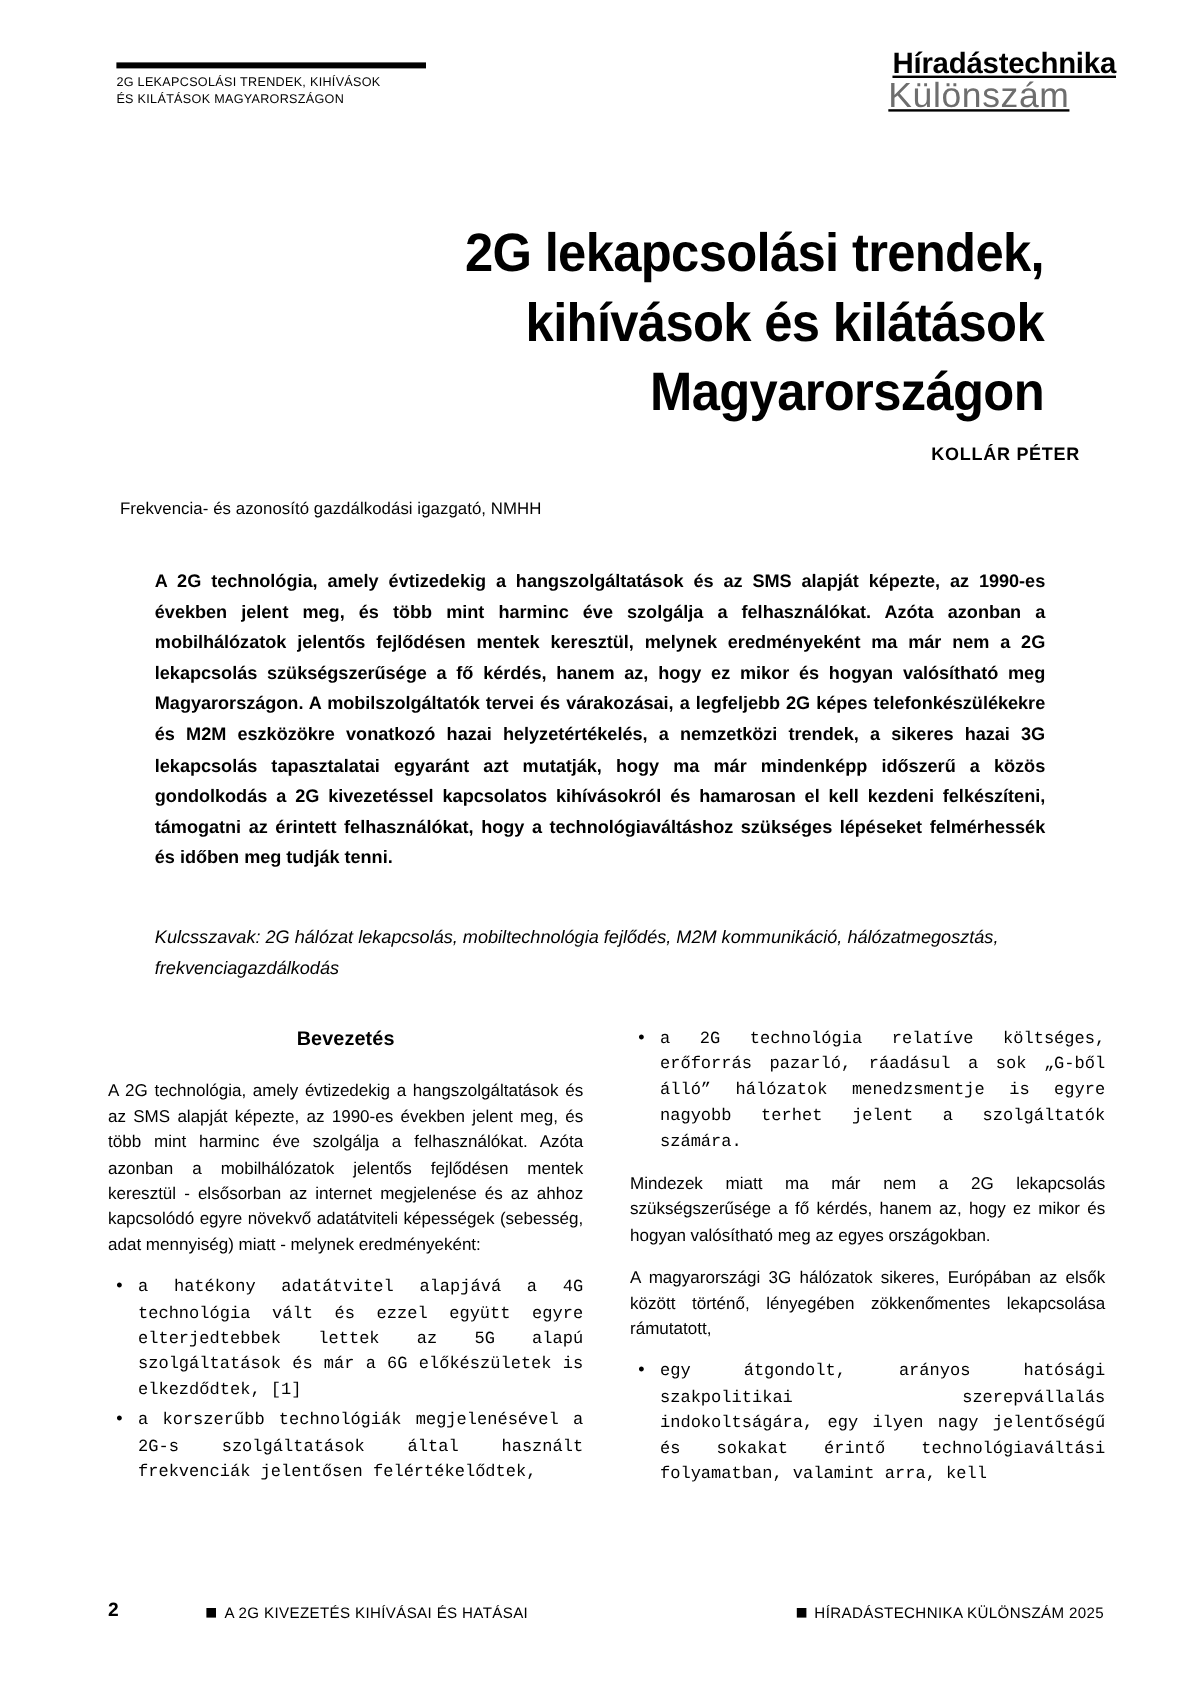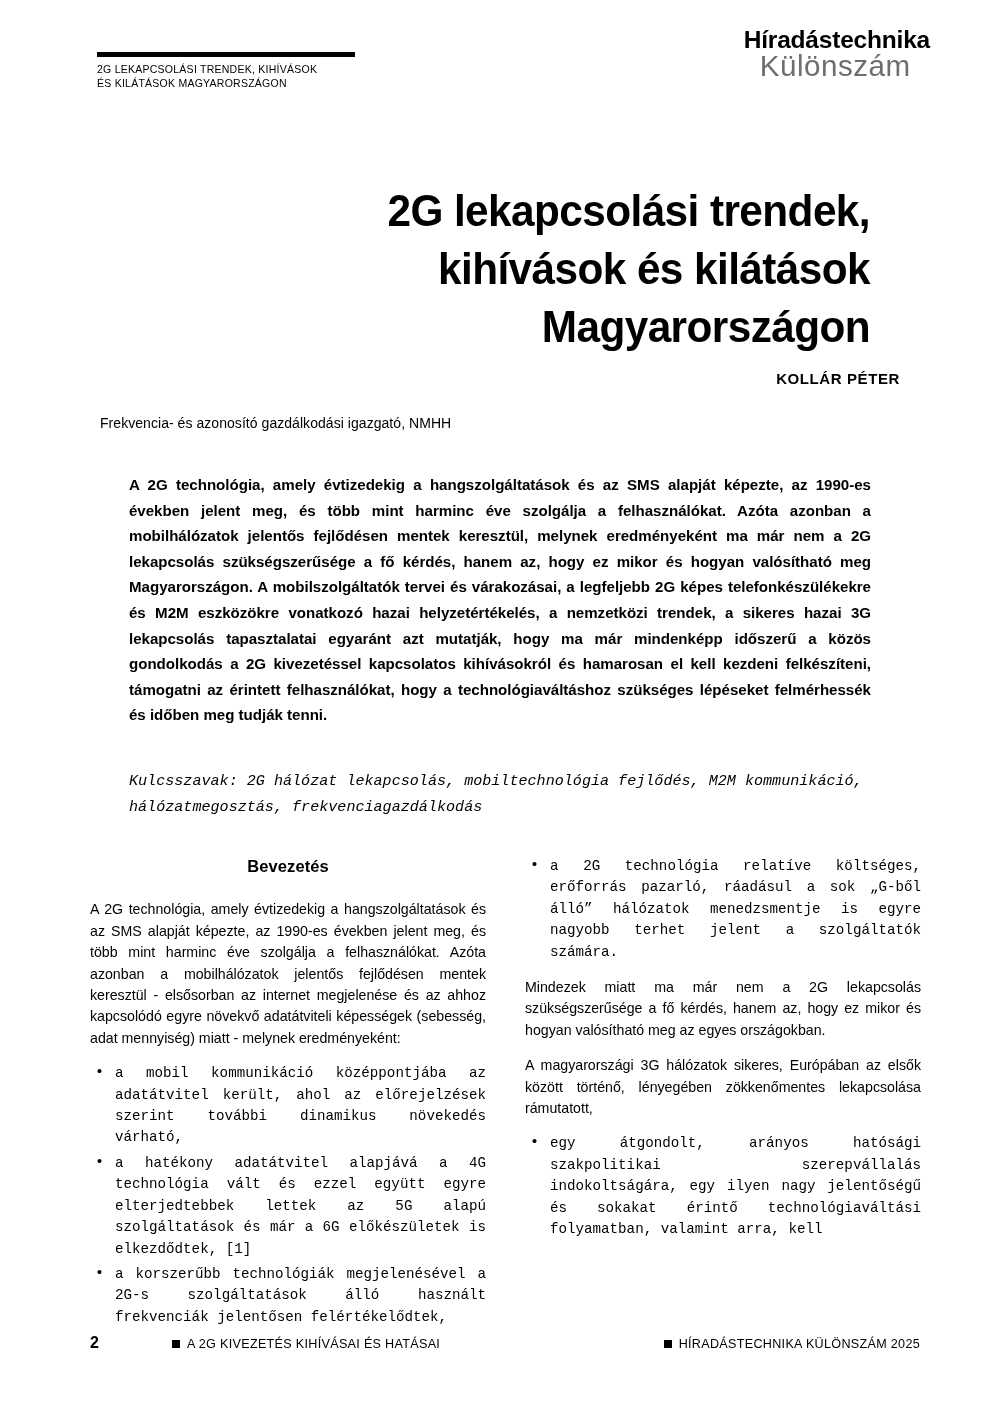--- a/index.html
+++ b/index.html
@@ -43,22 +43,23 @@
     letter-spacing: 0.25px;
     font-weight: 400;
     text-transform: uppercase;
     white-space: pre-line;
   }
 
   
   .masthead {
     position: absolute;
     right: 70px;
-    top: 26px;
-    text-align: center;
+    top: 40px;
+    text-align: left;
+    text-decoration: underline;
   }
   .masthead-main {
     font-size: 24.5px;
     font-weight: 700;
     letter-spacing: -0.2px;
     color: #000;
     line-height: 27px;
   }
   .masthead-sub {
     font-size: 29px;
@@ -127,21 +128,21 @@
   .keywords {
     position: absolute;
     left: 129px;
     top: 769px;
     width: 742px;
     font-size: 15.1px;
     line-height: 25.6px;
     font-style: italic;
     font-weight: 400;
   }
-  .keywords p { margin: 0; font-family: Liberation Mono, monospace; }
+  .keywords p { margin: 0; }
 
   
   .col {
     position: absolute;
     top: 856px;
     width: 396px;
     font-size: 14.2px;
     line-height: 21.4px;
     text-align: justify;
     text-justify: inter-word;
@@ -252,23 +253,22 @@
   </div>
 
   <div class="keywords">
     <p>Kulcsszavak: 2G hálózat lekapcsolás, mobiltechnológia fejlődés, M2M kommunikáció, hálózatmegosztás, frekvenciagazdálkodás</p>
   </div>
 
   <div class="col col-left">
     <h2 class="section-heading">Bevezetés</h2>
     <p>A 2G technológia, amely évtizedekig a hangszolgáltatások és az SMS alapját képezte, az 1990-es években jelent meg, és több mint harminc éve szolgálja a felhasználókat. Azóta azonban a mobilhálózatok jelentős fejlődésen mentek keresztül - elsősorban az internet megjelenése és az ahhoz kapcsolódó egyre növekvő adatátviteli képességek (sebesség, adat mennyiség) miatt - melynek eredményeként:</p>
     <ul class="bullets">
-      <li>a mobil kommunikáció középpontjába az adatátvitel került, ahol az előrejelzések szerint további dinamikus növekedés várható,</li>
       <li>a hatékony adatátvitel alapjává a 4G technológia vált és ezzel együtt egyre elterjedtebbek  lettek az 5G alapú szolgáltatások és már a 6G előkészületek is elkezdődtek, [1]</li>
-      <li>a korszerűbb technológiák megjelenésével a 2G-s szolgáltatások álló használt frekvenciák jelentősen felértékelődtek,</li>
+      <li>a korszerűbb technológiák megjelenésével a 2G-s szolgáltatások által használt frekvenciák jelentősen felértékelődtek,</li>
     </ul>
   </div>
 
   <div class="col col-right">
     <ul class="bullets">
       <li>a 2G technológia relatíve költséges, erőforrás pazarló, ráadásul a sok „G-ből álló” hálózatok menedzsmentje is egyre nagyobb terhet jelent a szolgáltatók számára.</li>
     </ul>
     <p>Mindezek miatt ma már nem a 2G lekapcsolás szükségszerűsége a fő kérdés, hanem az, hogy ez mikor és hogyan valósítható meg az egyes országokban.</p>
     <p>A magyarországi 3G hálózatok sikeres, Európában az elsők között történő, lényegében zökkenőmentes lekapcsolása rámutatott,</p>
     <ul class="bullets">

